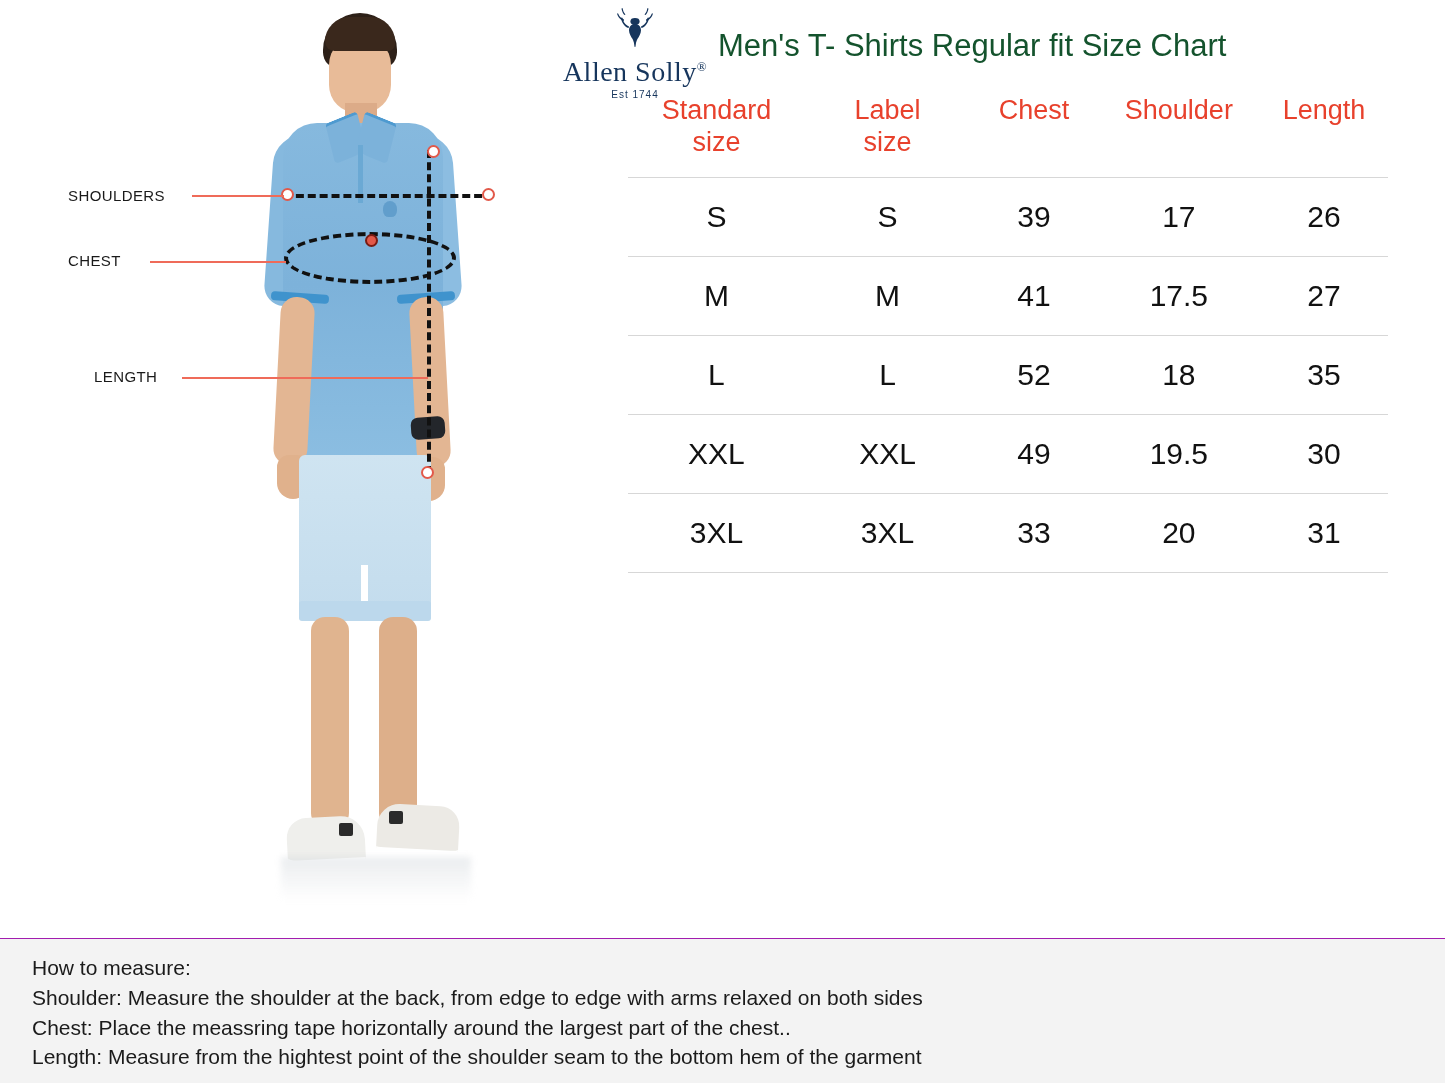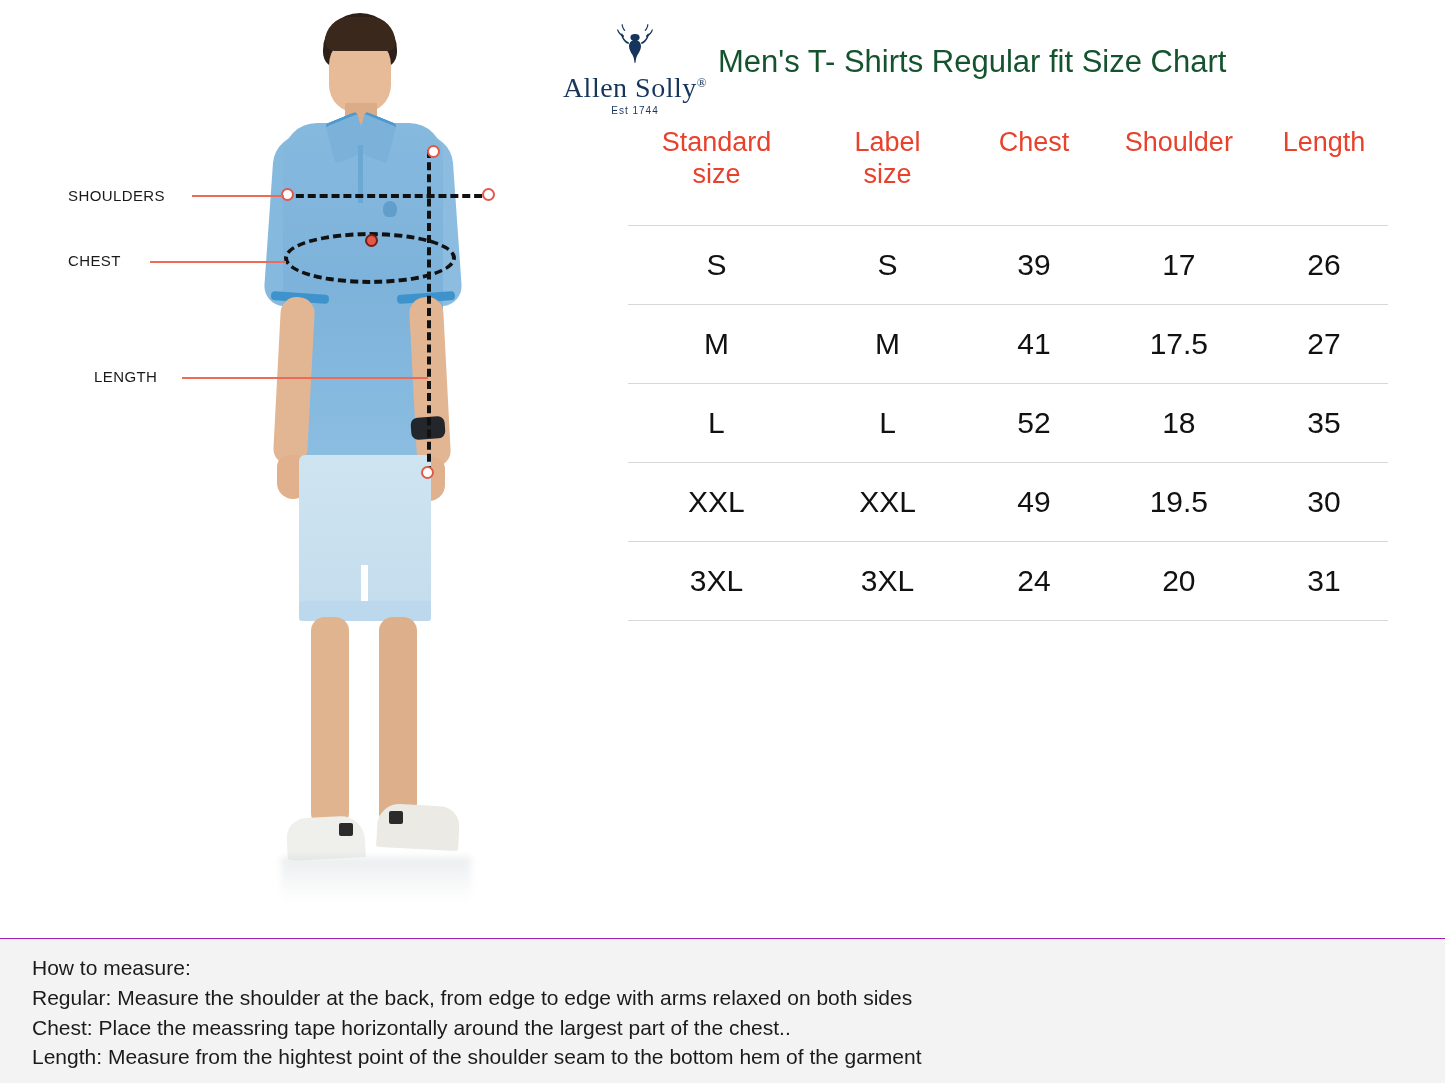--- a/index.html
+++ b/index.html
@@ -300,21 +300,21 @@
   .chest-ellipse {
     position: absolute;
     border: 4px dashed #111111;
     border-radius: 50%;
     box-sizing: border-box;
   }
 
   
   .right {
     position: absolute;
-    left: 560px; top: 16px;
+    left: 560px; top: 0;
     width: 885px;
     height: 935px;
   }
   .brand {
     position: absolute;
     left: 0px; top: 8px;
     width: 150px;
     text-align: center;
   }
   .brand-name {
@@ -349,21 +349,21 @@
     color: #e8412c;
     font-size: 27px;
     font-weight: normal;
     padding: 0 0 18px 0;
     vertical-align: top;
     line-height: 1.18;
   }
   table.size-table th .hdr-wrap {
     display: block;
     max-width: 120px;
-    margin: 16px auto;
+    margin: 0 auto;
   }
   table.size-table tbody tr {
     border-top: 1px solid #d7d7d7;
   }
   table.size-table tbody tr:last-child {
     border-bottom: 1px solid #d7d7d7;
   }
   table.size-table td {
     font-size: 30px;
     color: #111111;
@@ -521,28 +521,28 @@
           <tr>
             <td>XXL</td>
             <td>XXL</td>
             <td>49</td>
             <td>19.5</td>
             <td>30</td>
           </tr>
           <tr>
             <td>3XL</td>
             <td>3XL</td>
-            <td>24</td>
+            <td>33</td>
             <td>20</td>
             <td>31</td>
           </tr>
         </tbody>
       </table>
     </div>
   </div>
 
   <div class="footer">
     <div>How to measure:</div>
-    <div>Regular: Measure the shoulder at the back, from edge to edge with arms relaxed on both sides</div>
+    <div>Shoulder: Measure the shoulder at the back, from edge to edge with arms relaxed on both sides</div>
     <div>Chest: Place the meassring tape horizontally around the largest part of the chest..</div>
     <div>Length: Measure from the hightest point of the shoulder seam to the bottom hem of the garment</div>
   </div>
 </div>
 
 </body></html>

